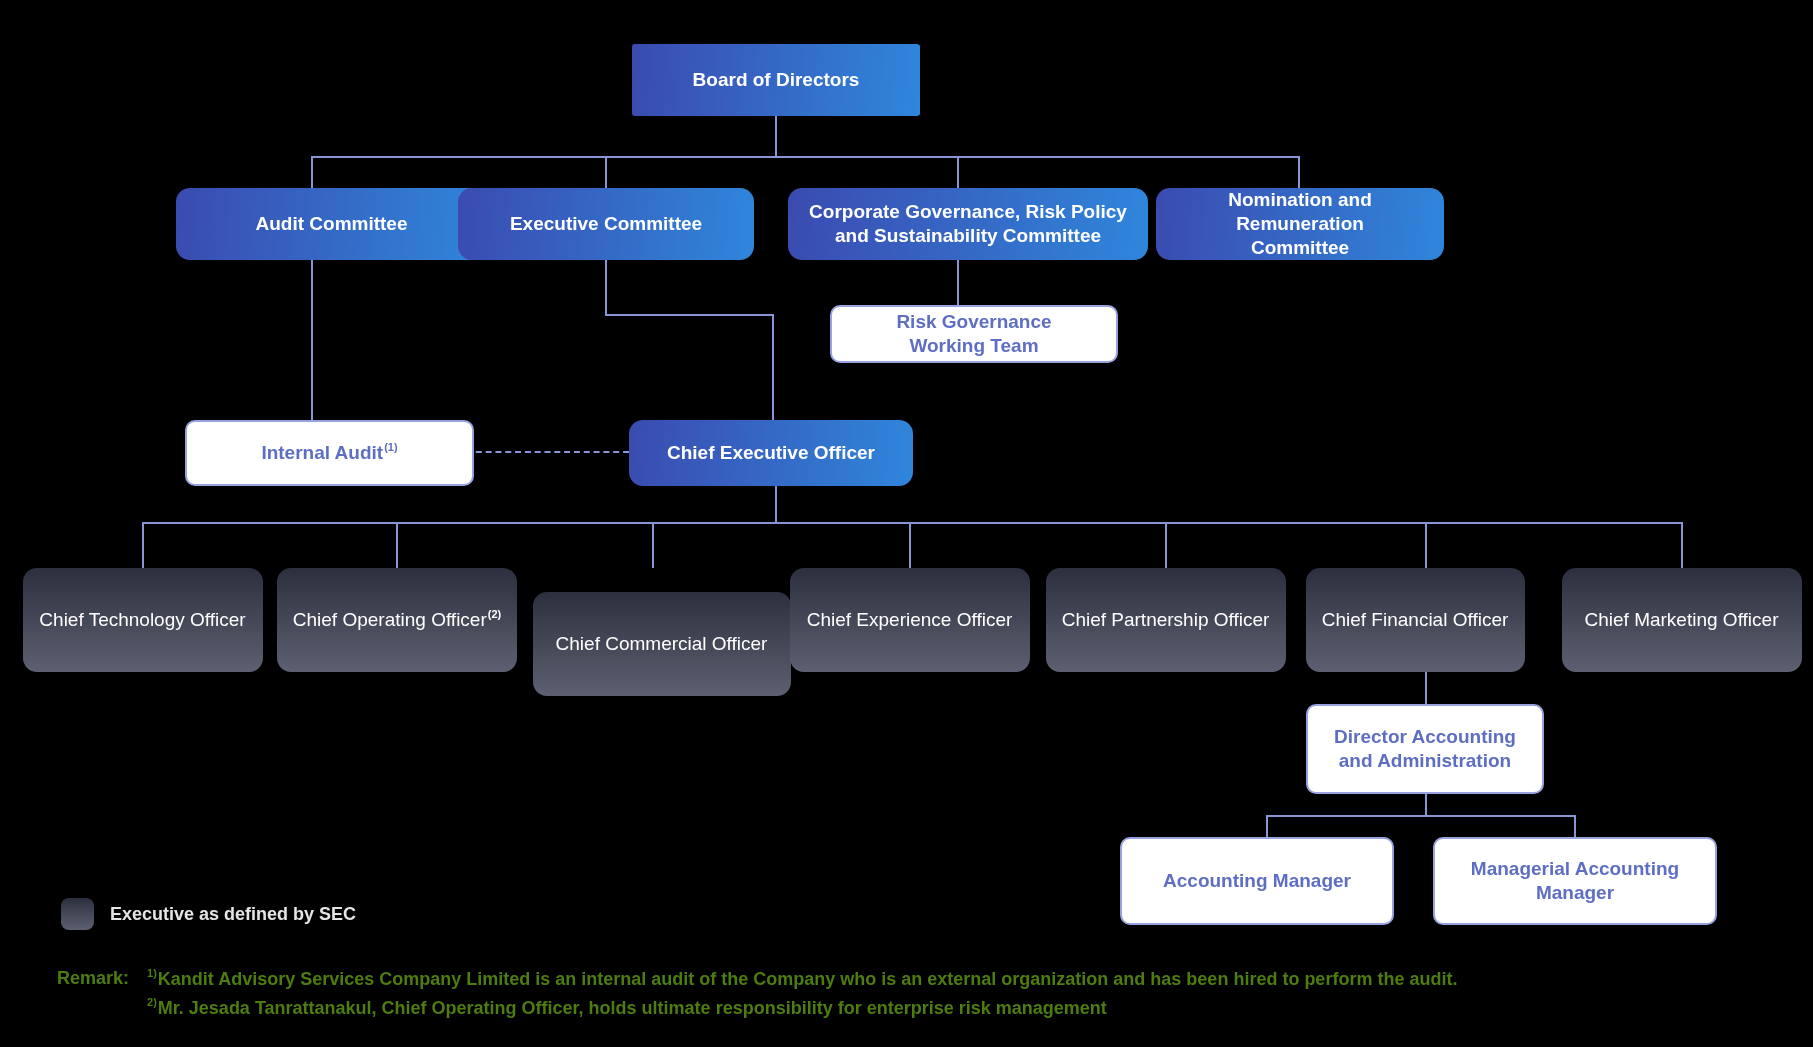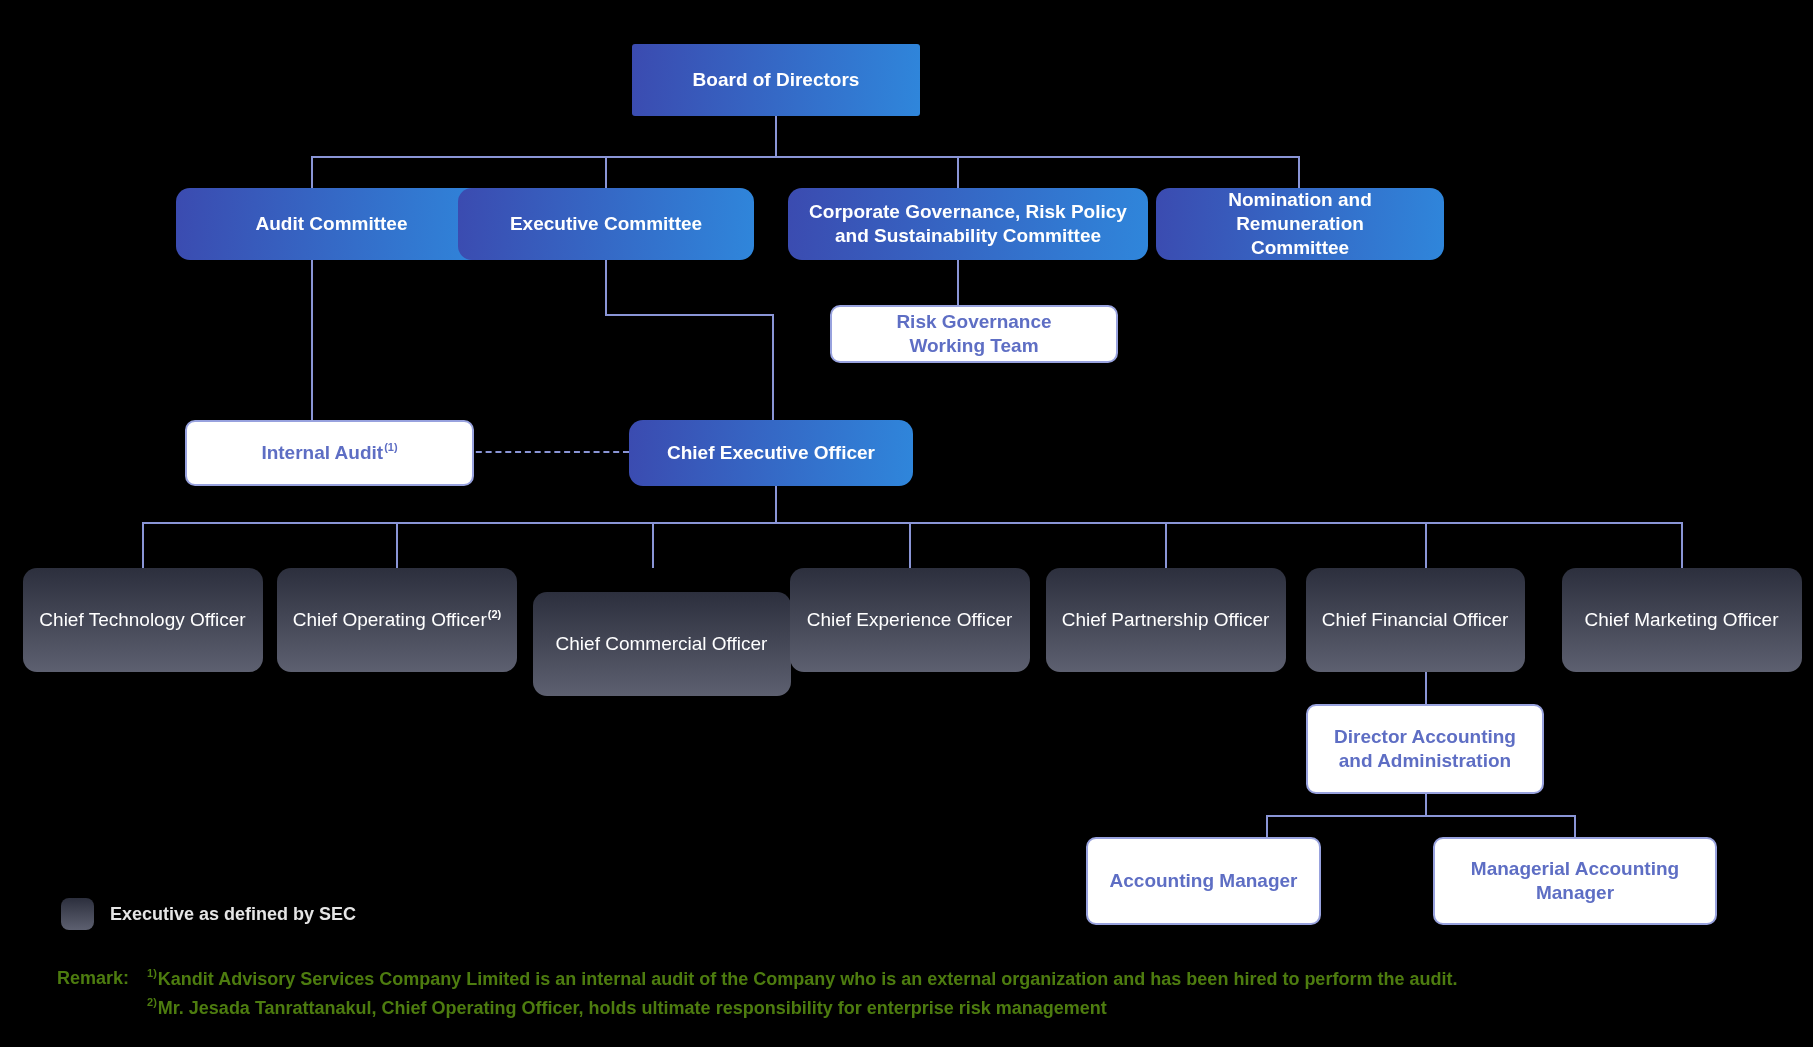--- a/index.html
+++ b/index.html
@@ -146,21 +146,21 @@
     <span><span>Chief Financial Officer</span><sup class="marker"></sup></span>
   </div>
   <div class="node box-dark" style="left:1562px;top:568px;width:240px;height:104px;">
     <span><span>Chief Marketing Officer</span><sup class="marker"></sup></span>
   </div>
 
   <div class="node box-white" style="left:1306px;top:704px;width:238px;height:90px;padding:0 16px;">
     <span>Director Accounting and Administration</span>
   </div>
 
-  <div class="node box-white" style="left:1086px;top:837px;width:235px;height:88px;">
+  <div class="node box-white" style="left:1120px;top:837px;width:274px;height:88px;">
     <span>Accounting Manager</span>
   </div>
 
   <div class="node box-white" style="left:1433px;top:837px;width:284px;height:88px;padding:8px 22px;">
     <span>Managerial Accounting Manager</span>
   </div>
 
   <div class="legend">
     <div class="legend-swatch"></div>
     <div class="legend-label">Executive as defined by SEC</div>

